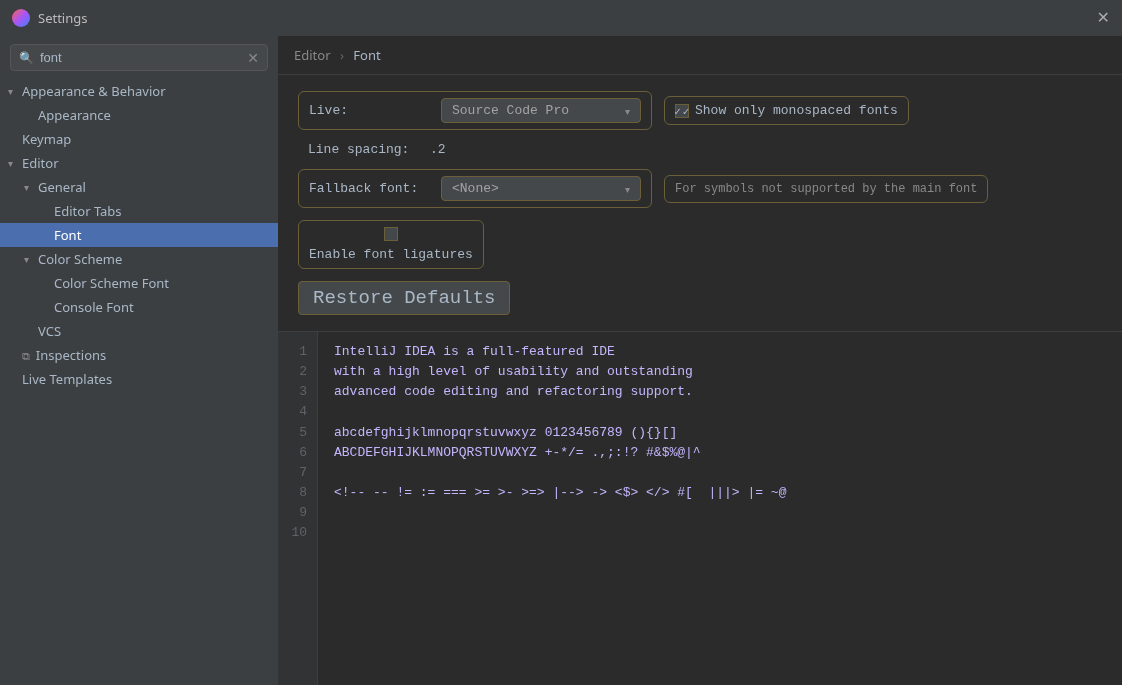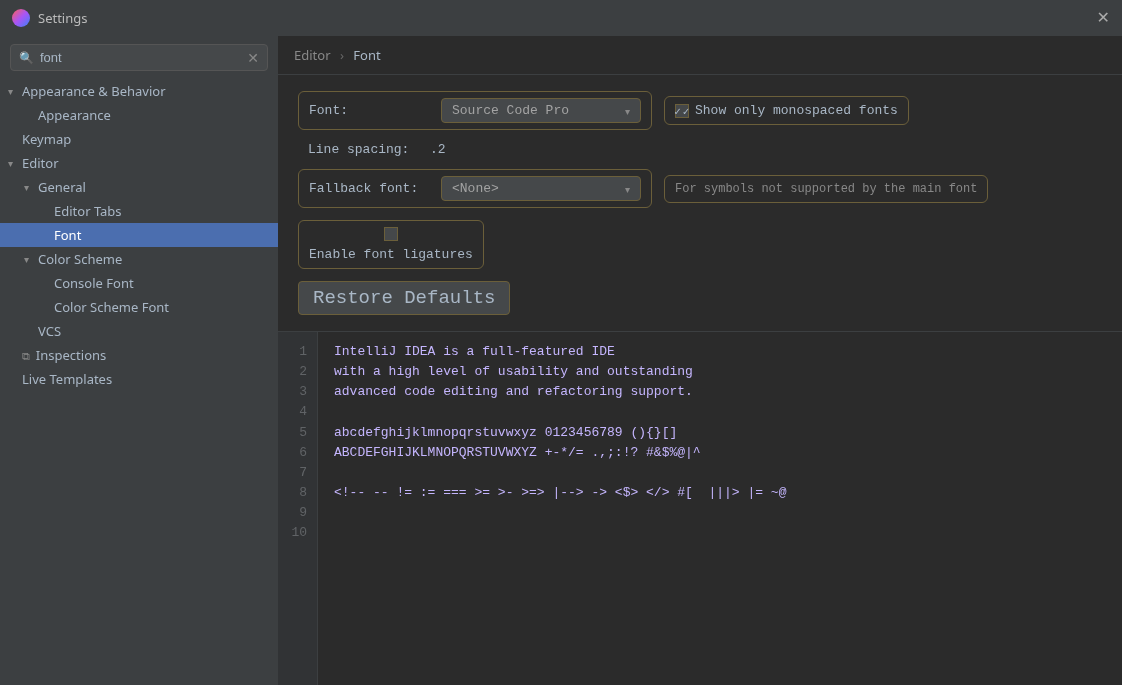--- a/index.html
+++ b/index.html
@@ -378,25 +378,25 @@
         <div class="tree-item indent-2 selected">
           <span class="caret none"></span>
           <span class="tree-label">Font</span>
         </div>
         <div class="tree-item indent-1">
           <span class="caret open"></span>
           <span class="tree-label">Color Scheme</span>
         </div>
         <div class="tree-item indent-2">
           <span class="caret none"></span>
+          <span class="tree-label">Color Scheme Font</span>
+        </div>
+        <div class="tree-item indent-2">
+          <span class="caret none"></span>
           <span class="tree-label">Console Font</span>
-        </div>
-        <div class="tree-item indent-2">
-          <span class="caret none"></span>
-          <span class="tree-label">Color Scheme Font</span>
         </div>
         <div class="tree-item indent-1">
           <span class="caret none"></span>
           <span class="tree-label">VCS</span>
         </div>
         <div class="tree-item indent-0">
           <span class="caret none"></span>
           <span class="copy-icon">⧉</span>
           <span class="tree-label">Inspections</span>
         </div>
@@ -412,21 +412,21 @@
     <div class="breadcrumb">
       <span>Editor</span>
       <span class="breadcrumb-sep">›</span>
       <span class="breadcrumb-active">Font</span>
     </div>
 
     <div class="settings-form">
 
       <div class="form-row">
         <div class="outlined-group">
-          <span class="field-label">Font:</span>
+          <span class="field-label">Live:</span>
           <div class="font-dropdown">
             <span class="font-dropdown-label">Source Code Pro</span>
             <span class="dropdown-arrow">▾</span>
           </div>
         </div>
         <div class="checkbox-group">
           <div class="checkbox checked">✓</div>
           <span class="checkbox-label">Show only monospaced fonts</span>
         </div>
       </div>

